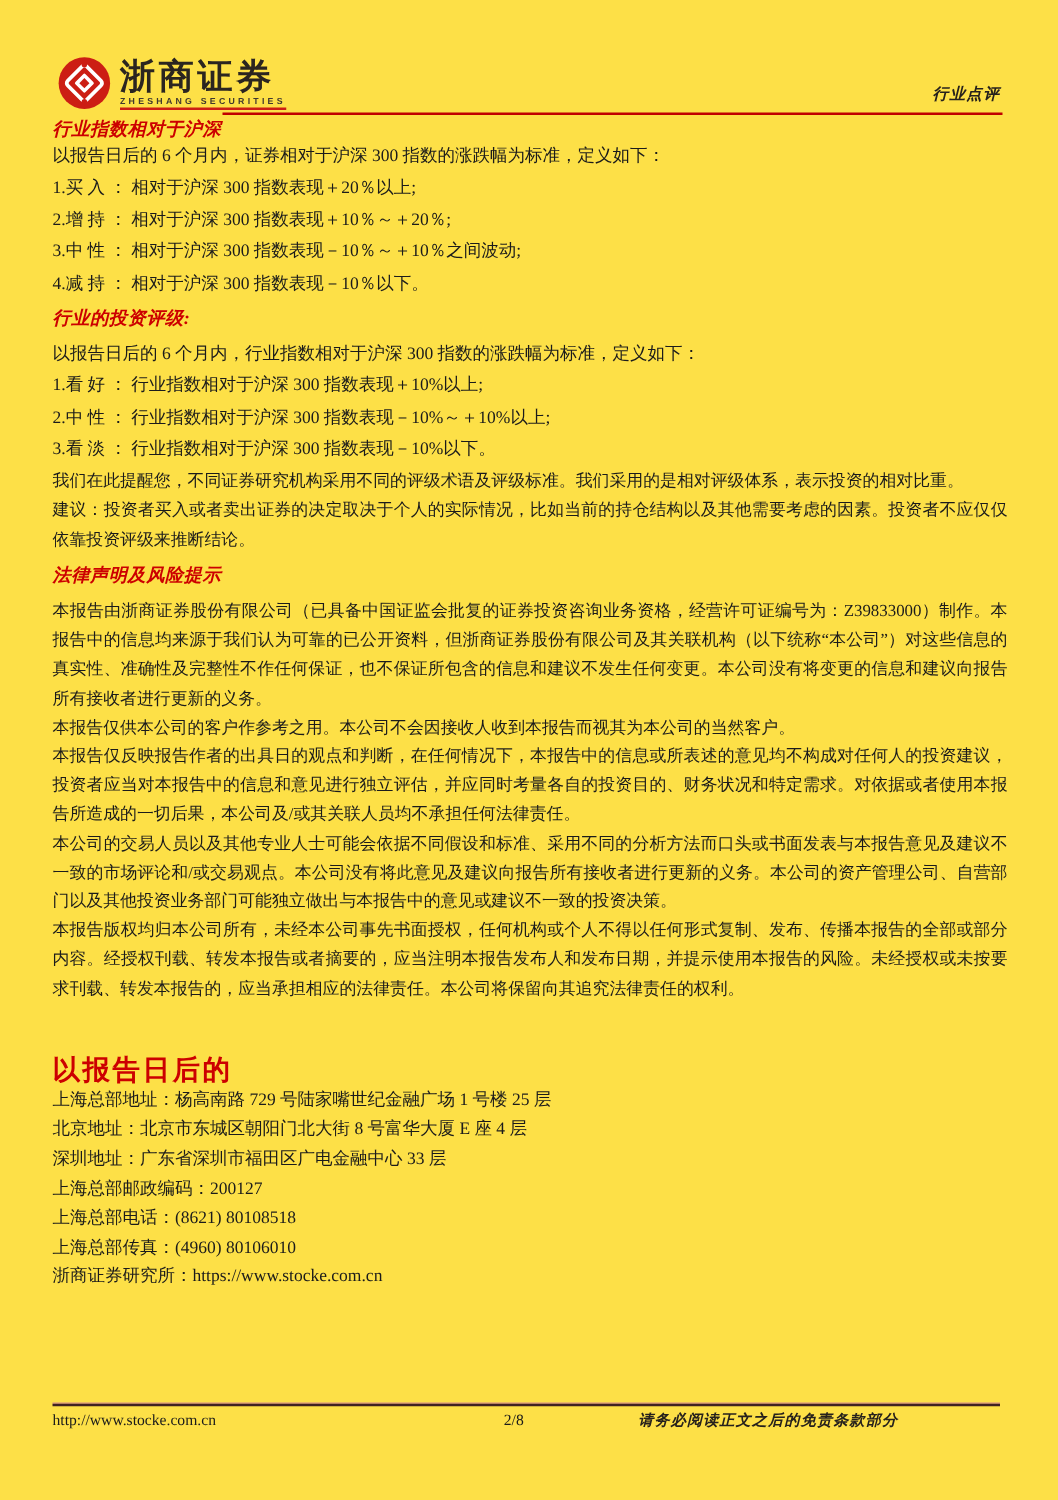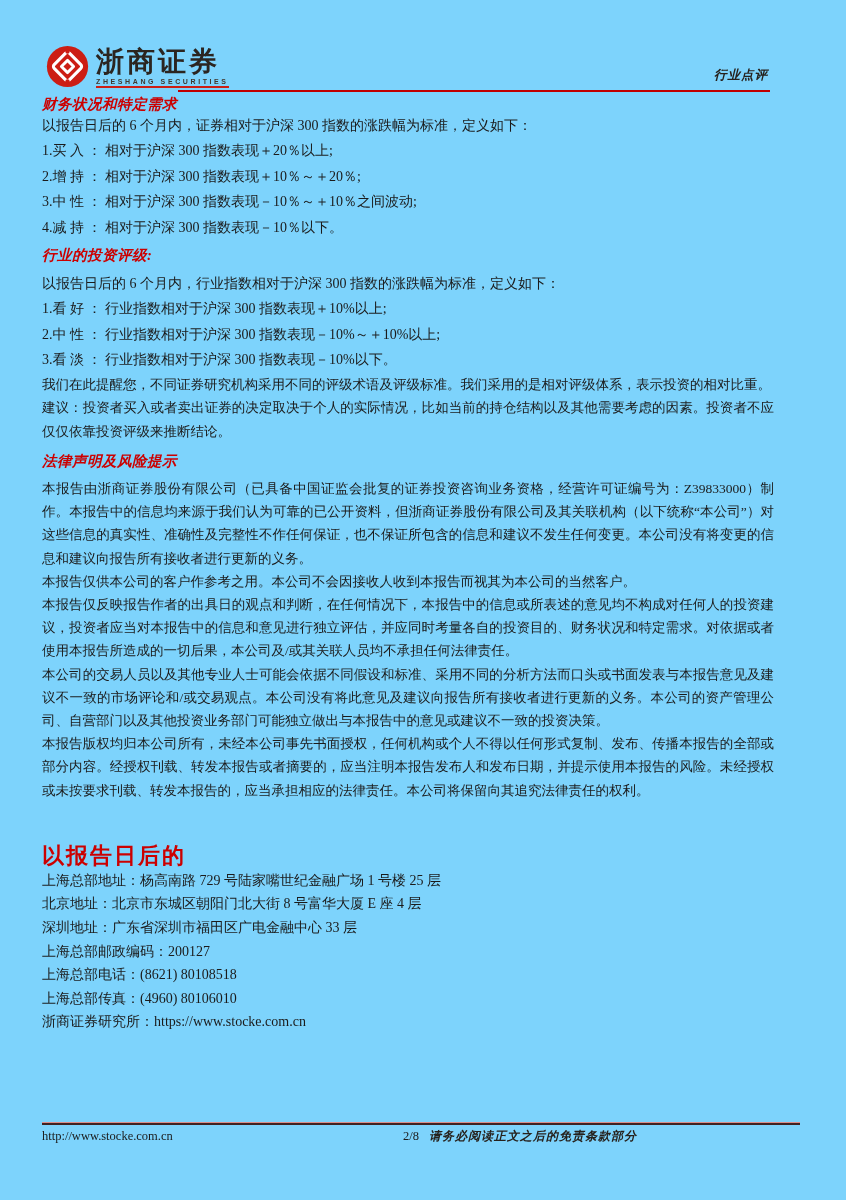--- a/index.html
+++ b/index.html
@@ -1,21 +1,21 @@
 <!DOCTYPE html>
 <html><head>
 <meta charset="utf-8">
 <style>
   * { margin:0; padding:0; box-sizing:border-box; }
   html,body { background:#ffffff; }
   body { font-family:"Liberation Serif","DejaVu Serif",serif; color:#1b1b1b; }
   .page {
     position:relative; width:846px; height:1200px; margin:0 auto;
-    background:#7dd3fc; overflow:hidden;
-    padding:45px 72px 0 42px;
+    background:#fde047; overflow:hidden;
+    padding:45px 40px 0 42px;
   }
 
   
   .header { position:relative; height:47px; }
   .logo { position:absolute; left:4px; top:0; display:flex; align-items:flex-start; }
   .logo-emblem { width:43px; height:43px; flex:0 0 auto; }
   .logo-textcol { margin-left:7px; padding-top:2px; }
   .logo-cn {
     font-size:28px; font-weight:bold; color:#2b2520; letter-spacing:3px;
     line-height:30px; font-family:"Liberation Serif","DejaVu Serif",serif;
@@ -58,21 +58,21 @@
   .inst-lines { }
   .inst-line { font-size:14px; line-height:23.6px; }
   .inst-url { color:#1b1b1b; text-decoration:none; }
 
   
   .footer { position:absolute; left:42px; right:46px; top:1122px; }
   .footer-rule { height:0; border-top:1.5px solid #d98c8a; border-bottom:2px solid #402222; }
   .footer-row { display:flex; align-items:baseline; margin-top:3px; }
   .footer-url { font-size:12.5px; color:#1b1b1b; text-decoration:none; flex:1; }
   .footer-page { font-size:12.5px; flex:0 0 auto; transform:translateX(-10px); }
-  .footer-right { font-size:12px; font-weight:bold; font-style:italic; flex:1; text-align:left; letter-spacing:1px; color:#26211c; }
+  .footer-right { font-size:12px; font-weight:bold; font-style:italic; flex:1; text-align:center; letter-spacing:1px; color:#26211c; }
 </style>
 </head>
 <body>
 
 <div class="page">
 
   <div class="header">
     <div class="logo">
       <svg class="logo-emblem" viewBox="0 0 48 48">
         <circle cx="24" cy="24" r="23" fill="#cc1e14"></circle>
@@ -86,21 +86,21 @@
       </svg>
       <div class="logo-textcol">
         <div class="logo-cn">浙商证券</div>
         <span class="logo-en">ZHESHANG SECURITIES</span>
       </div>
     </div>
     <div class="doc-type">行业点评</div>
     <div class="header-rule"></div>
   </div>
 
-  <div class="sec-title title-stock">财务状况和特定需求</div>
+  <div class="sec-title title-stock">行业指数相对于沪深</div>
   <div class="rate-intro">以报告日后的 6 个月内，证券相对于沪深 300 指数的涨跌幅为标准，定义如下：</div>
   <div class="rate-item">1.买 入 ： 相对于沪深 300 指数表现＋20％以上;</div>
   <div class="rate-item">2.增 持 ： 相对于沪深 300 指数表现＋10％～＋20％;</div>
   <div class="rate-item">3.中 性 ： 相对于沪深 300 指数表现－10％～＋10％之间波动;</div>
   <div class="rate-item">4.减 持 ： 相对于沪深 300 指数表现－10％以下。</div>
 
   <div class="sec-title title-industry">行业的投资评级:</div>
   <div class="rate-intro2">以报告日后的 6 个月内，行业指数相对于沪深 300 指数的涨跌幅为标准，定义如下：</div>
   <div class="rate-item">1.看 好 ： 行业指数相对于沪深 300 指数表现＋10%以上;</div>
   <div class="rate-item">2.中 性 ： 行业指数相对于沪深 300 指数表现－10%～＋10%以上;</div>

